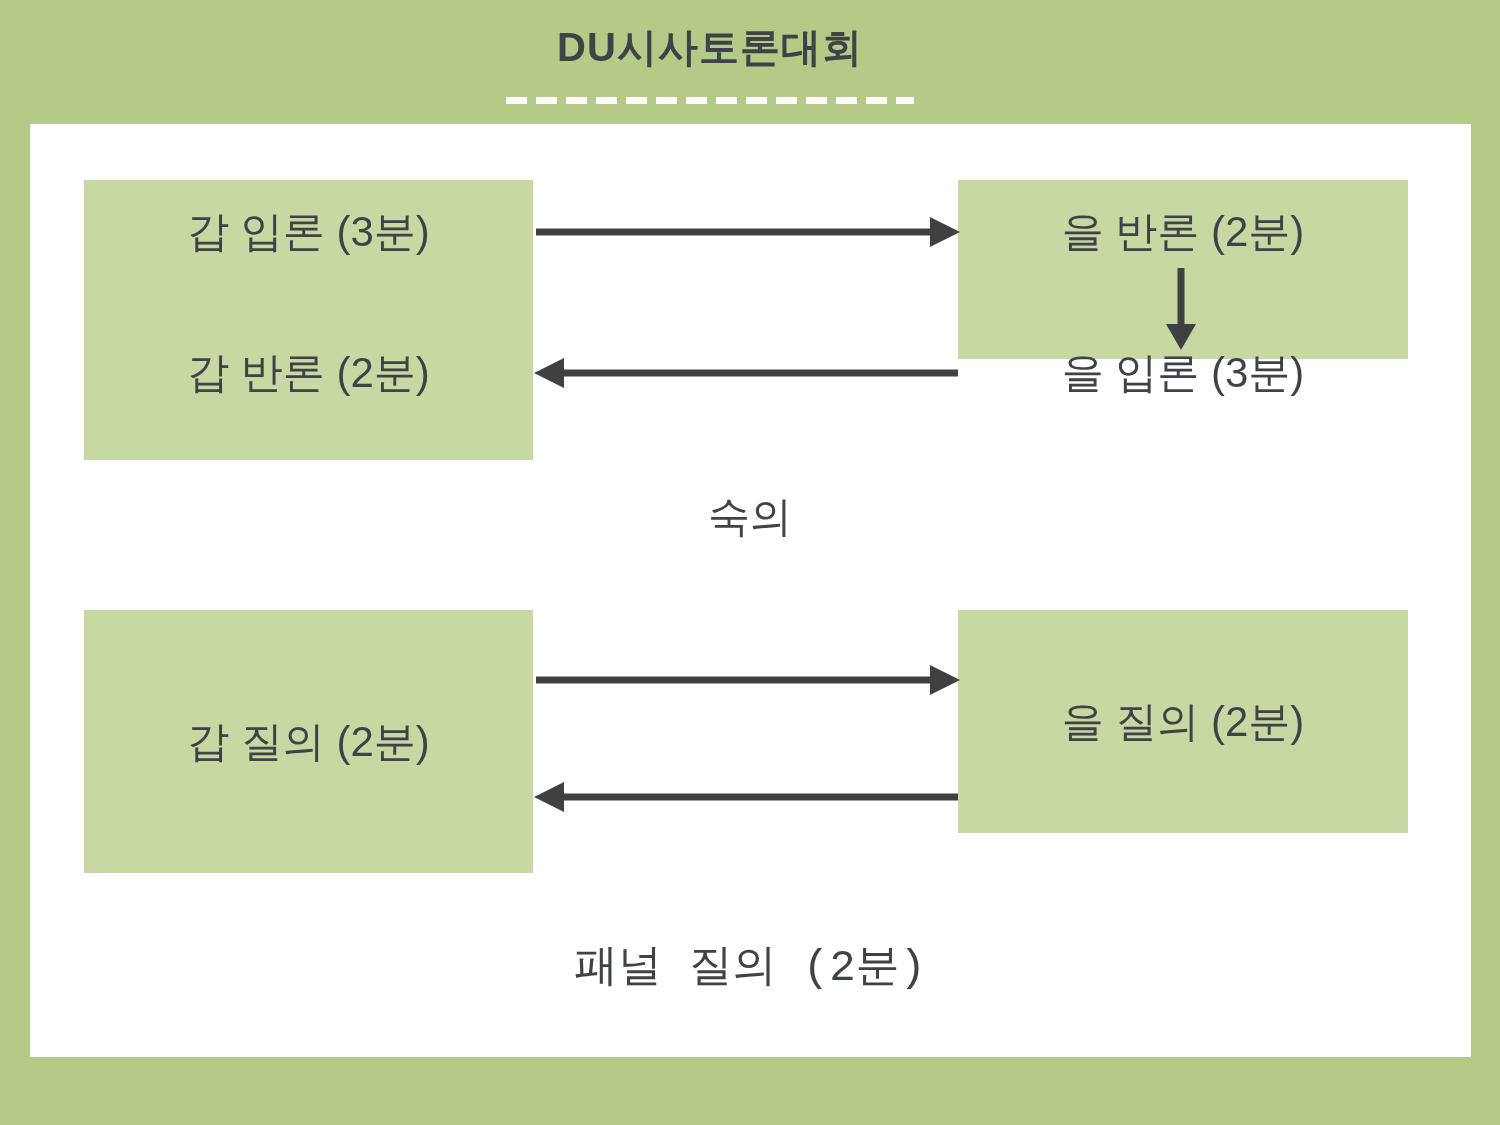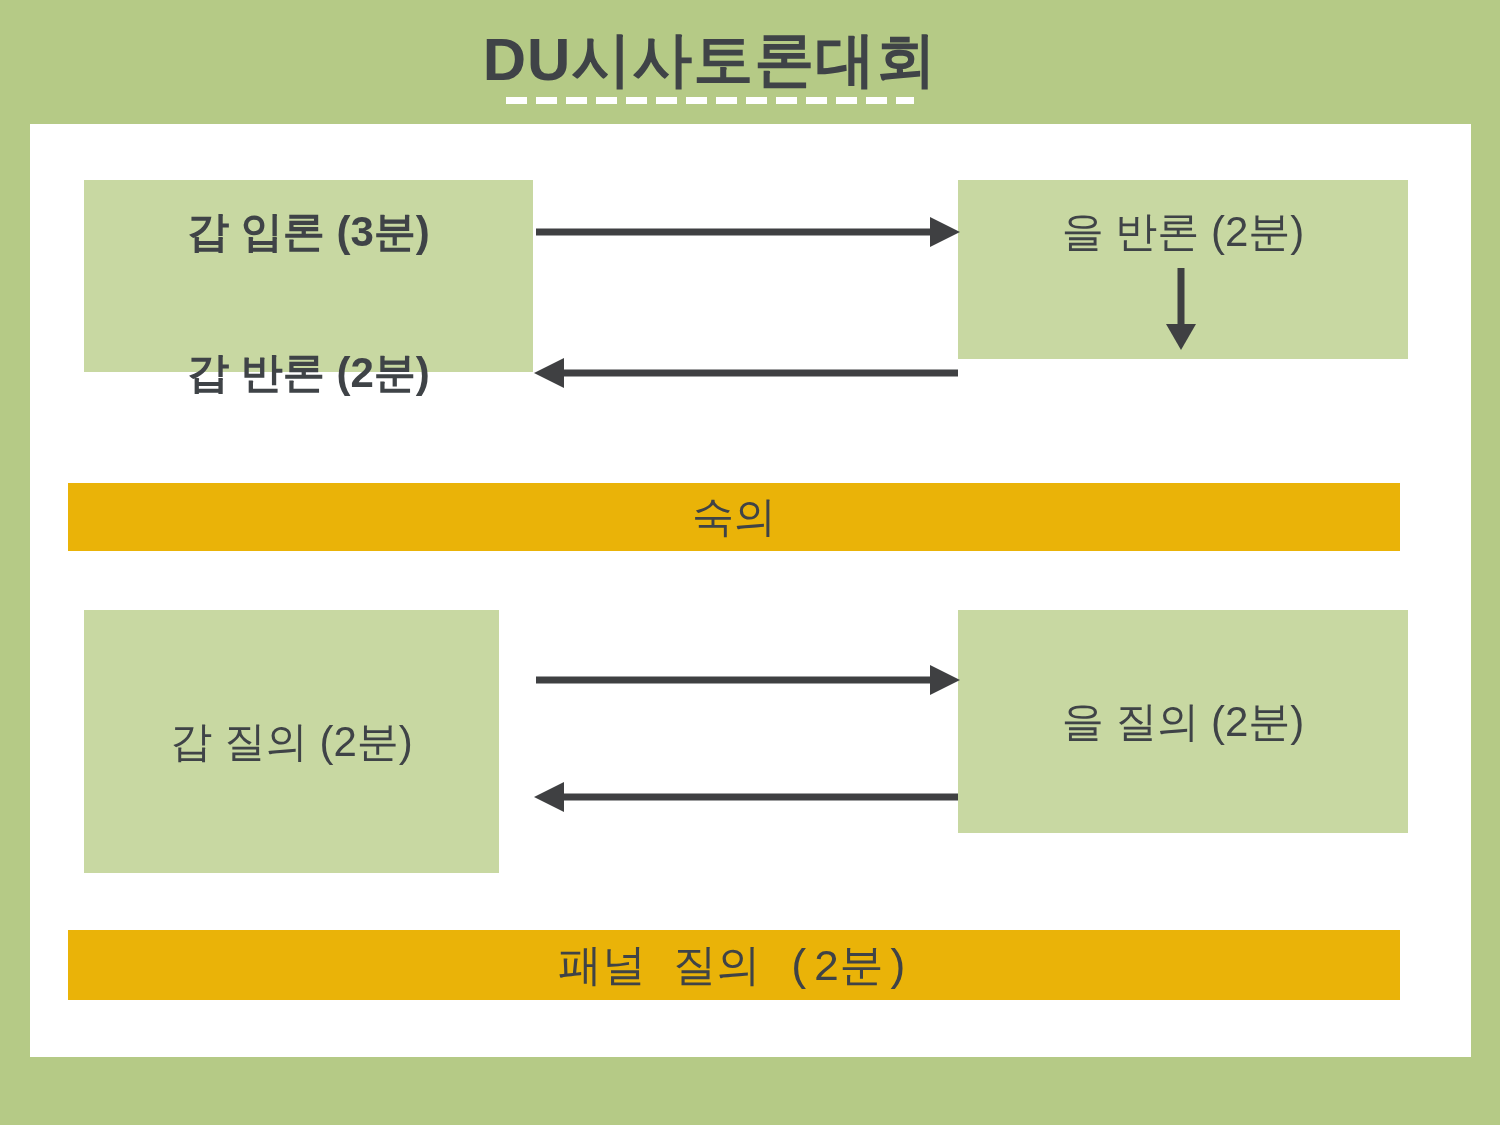--- a/index.html
+++ b/index.html
@@ -12,21 +12,21 @@
     overflow: hidden;
     font-family: "Liberation Sans", "DejaVu Sans", sans-serif;
     color: #3f4347;
   }
   .title {
     position: absolute;
     left: 0;
     top: 20px;
     width: 1420px;
     text-align: center;
-    font-size: 60px;
+    font-size: 40px;
     font-weight: bold;
     letter-spacing: 1px;
     color: #3f4347;
   }
   .title-underline {
     position: absolute;
     left: 506px;
     top: 97px;
     width: 408px;
     height: 7px;
@@ -38,44 +38,44 @@
     top: 124px;
     width: 1441px;
     height: 933px;
     background: #ffffff;
   }
   .box {
     position: absolute;
     background: #c8d8a2;
     font-size: 42px;
   }
-  .box-top-left  { left: 84px;  top: 180px; width: 449px; height: 192px; font-weight: bold; }
+  .box-top-left  { left: 84px;  top: 180px; width: 449px; height: 280px; }
   .box-top-right { left: 958px; top: 180px; width: 450px; height: 179px; }
-  .box-bottom-left  { left: 84px;  top: 610px; width: 415px; height: 263px; }
+  .box-bottom-left  { left: 84px;  top: 610px; width: 449px; height: 263px; }
   .box-bottom-right { left: 958px; top: 610px; width: 450px; height: 223px; }
   .box-row {
     position: absolute;
     left: 0; right: 0;
     text-align: center;
     line-height: 48px;
     white-space: nowrap;
   }
   .row1 { top: 28px; }
   .row2 { top: 169px; }
   .box-center {
     display: flex;
     align-items: center;
     justify-content: center;
     white-space: nowrap;
   }
   .bar {
     position: absolute;
-    left: 68px;
+    left: 84px;
     width: 1332px;
-    background: #eab308;
+    background: #ffffff;
     display: flex;
     align-items: center;
     justify-content: center;
     font-size: 42px;
     white-space: nowrap;
   }
   .bar-deliberation { top: 483px; height: 68px; }
   .bar-panel { top: 930px; height: 70px; font-size: 44px; font-family: Liberation Mono, monospace; }
   .arrow-overlay {
     position: absolute;
@@ -97,20 +97,21 @@
 
   <div class="panel"></div>
 
   <div class="box box-top-left">
     <div class="box-row row1">갑 입론 (3분)</div>
     <div class="box-row row2">갑 반론 (2분)</div>
   </div>
 
   <div class="box box-top-right">
     <div class="box-row row1">을 반론 (2분)</div>
+    <div class="box-row row2">을 입론 (3분)</div>
   </div>
 
   <div class="bar bar-deliberation">숙의</div>
 
   <div class="box box-bottom-left box-center">갑 질의 (2분)</div>
 
   <div class="box box-bottom-right box-center">을 질의 (2분)</div>
 
   <div class="bar bar-panel">패널 질의 (2분)</div>
 

